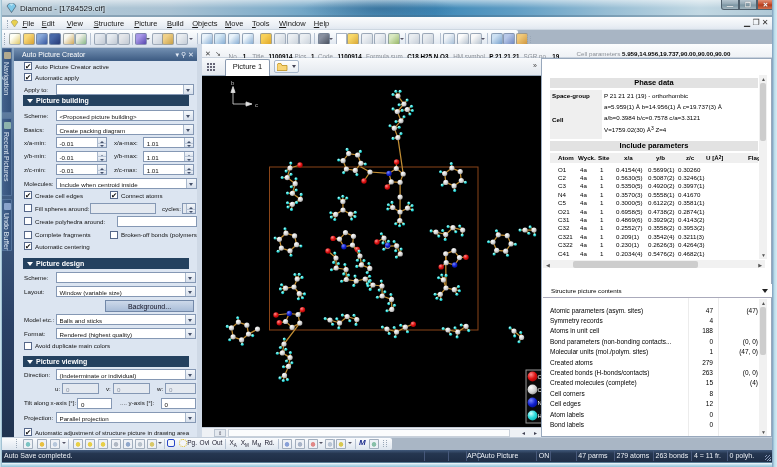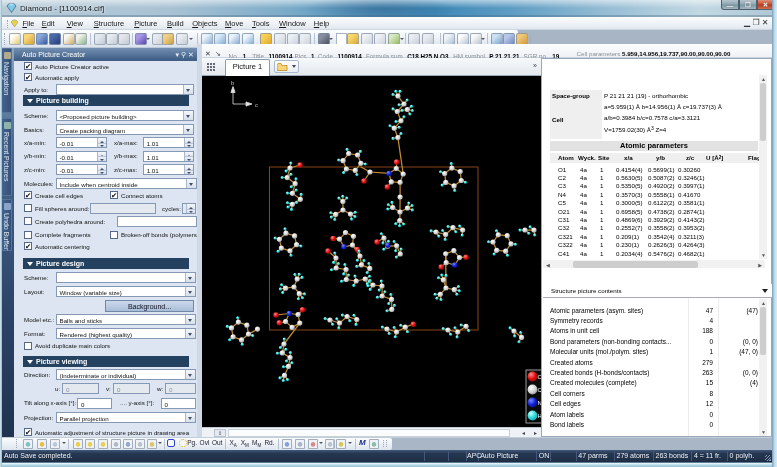--- a/index.html
+++ b/index.html
@@ -85,21 +85,21 @@
 <body>
 <div class="abs" id="titlebar">
     <div class="abs blob1"></div>
     <div class="abs blob2"></div>
     <div class="abs blob3"></div>
   </div>
 <svg class="abs" style="left:6px;top:3px;" width="11" height="10" viewBox="0 0 11 10">
     <polygon points="1,3 3,0.5 8,0.5 10,3 5.5,9.5" fill="#7ec8e8" stroke="#345" stroke-width="0.6"></polygon>
     <polygon points="3,0.5 5.5,3 8,0.5" fill="#b8e4f4"></polygon>
   </svg>
-<div class="abs" id="titletext">Diamond - [1100914.cif]</div>
+<div class="abs" id="titletext">Diamond - [1784529.cif]</div>
 <div class="abs capbtn" id="btnmin">
     <div class="capglyph" style="line-height:12px;">—</div>
   </div>
 <div class="abs capbtn" id="btnmax">
     <div class="capglyph">❐</div>
   </div>
 <div class="abs capbtn" id="btncls">
     <div class="capglyph">✕</div>
   </div>
 <div class="abs" id="menubar"></div>
@@ -1031,28 +1031,29 @@
       <text x="11.5" y="48" font-size="6" fill="#fff" font-family="Liberation Sans">H</text>
 </g>
 </svg>
 <div class="abs" id="cscroll">
 <div style="position:absolute;left:12px;top:1px;width:12px;height:8px;background:#e4e9ef;border:1px solid #b8c2cf;font-size:5px;text-align:center;line-height:7px;color:#556;">⇕</div>
 <div style="position:absolute;left:26px;top:1px;width:282px;height:8px;background:#fbfcfd;border:1px solid #c8d0da;"></div>
 <div style="position:absolute;right:16px;top:2px;font-size:6px;line-height:7px;color:#445;">◂</div>
 <div style="position:absolute;right:4px;top:2px;font-size:6px;line-height:7px;color:#445;">▸</div>
 </div>
 <div class="abs" id="rpanel">
+    <div class="dshead" style="left:8px;top:19px;width:208px;height:10px;line-height:10px;">Phase data</div>
     <div style="position:absolute;left:8px;top:31px;width:52px;height:49px;background:#efefef;"></div>
     <div class="dtxtb" style="left:10px;top:33px;">Space-group</div>
     <div class="dtxt" style="left:62px;top:33px;">P 21 21 21 (19) - orthorhombic</div>
     <div class="dtxtb" style="left:10px;top:57px;">Cell</div>
     <div class="dtxt" style="left:62px;top:44px;">a=5.959(1) Å b=14.956(1) Å c=19.737(3) Å</div>
     <div class="dtxt" style="left:62px;top:55px;">a/b=0.3984 b/c=0.7578 c/a=3.3121</div>
     <div class="dtxt" style="left:62px;top:66px;">V=1759.02(30) Å<span style="font-size:5px;vertical-align:1.5px;">3</span> Z=4</div>
-    <div class="dshead" style="left:8px;top:82px;width:208px;height:10px;line-height:10px;">Atomic parameters</div>
+    <div class="dshead" style="left:8px;top:82px;width:208px;height:10px;line-height:10px;">Include parameters</div>
     <div style="position:absolute;left:8px;top:94px;width:208px;height:10px;background:#efefef;"></div>
     <div class="dtxtb" style="left:16px;top:95px;">Atom</div>
     <div class="dtxtb" style="left:36px;top:95px;">Wyck.</div>
     <div class="dtxtb" style="left:56px;top:95px;">Site</div>
     <div class="dtxtb" style="left:82px;top:95px;">x/a</div>
     <div class="dtxtb" style="left:114px;top:95px;">y/b</div>
     <div class="dtxtb" style="left:144px;top:95px;">z/c</div>
     <div class="dtxtb" style="left:164px;top:95px;">U [Å<span style="font-size:4.5px;vertical-align:1.5px;">2</span>]</div>
     <div class="dtxtb" style="left:206px;top:95px;">Flag</div>
     <div class="dtxt" style="left:16px;top:106.5px;">O1</div>

